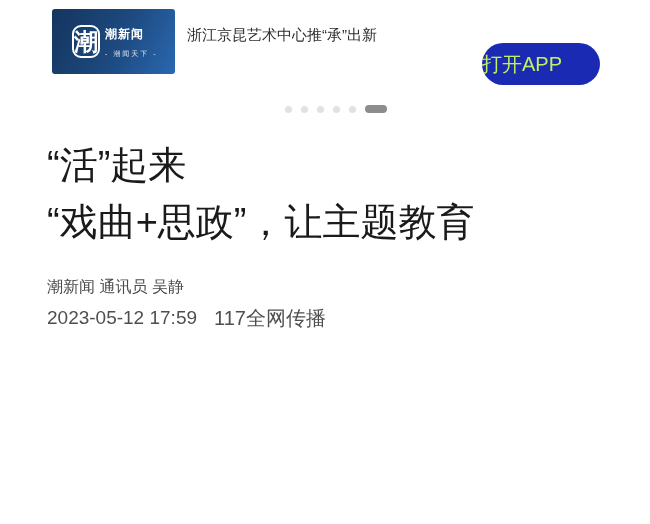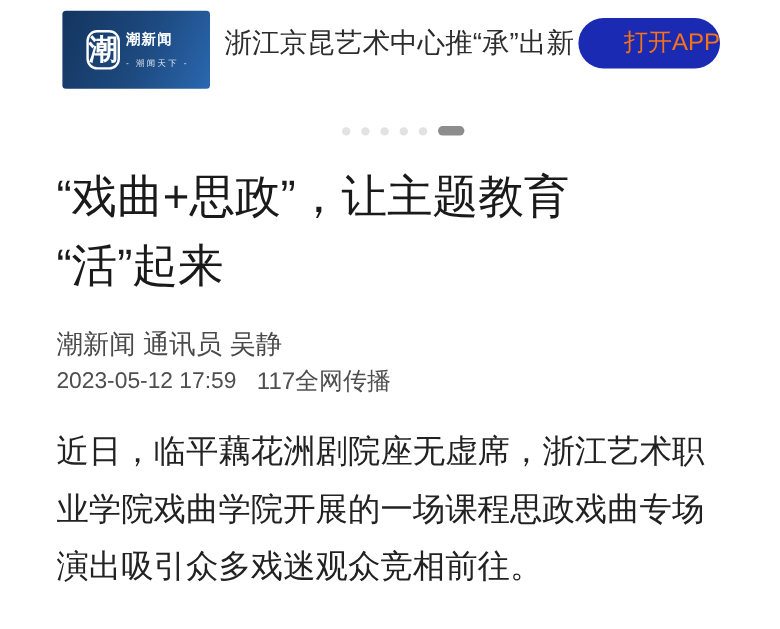--- a/index.html
+++ b/index.html
@@ -43,40 +43,40 @@
     justify-content: center;
     line-height: 1;
   }
   .logo-text { margin-left: 5px; color: #ffffff; }
   .logo-brand { font-size: 12px; font-weight: 700; letter-spacing: 1px; line-height: 16px; }
   .logo-slogan { font-size: 7px; letter-spacing: 2px; opacity: 0.85; margin-top: 3px; white-space: nowrap; }
 
   .headline {
     margin-left: 12px;
     margin-top: 10px;
-    font-size: 23px;
+    font-size: 15px;
     line-height: 32px;
     color: #2d2d2d;
     white-space: nowrap;
     cursor: pointer;
   }
 
   .open-app {
     margin-left: auto;
-    margin-top: 6px;
+    margin-top: 34px;
     width: 118px;
     height: 42px;
     border: none;
     border-radius: 21px;
     background: #1b2ab2;
-    color: #f97316;
+    color: #bef264;
     font-family: "Liberation Sans", sans-serif;
     font-size: 20px;
     line-height: 42px;
-    text-align: right;
+    text-align: left;
     cursor: pointer;
     flex: 0 0 auto;
   }
 
   
   .dots {
     display: flex;
     align-items: center;
     justify-content: center;
     margin-top: 17px;
@@ -103,21 +103,21 @@
   .title {
     margin-top: 24px;
     font-size: 38px;
     font-weight: 400;
     line-height: 57px;
     color: #1a1a1a;
   }
   .title span { display: block; }
   .byline {
     margin-top: 23px;
-    font-size: 22px;
+    font-size: 16px;
     line-height: 26px;
     color: #4a4a4a;
   }
   .meta {
     margin-top: 5px;
     font-size: 19px;
     line-height: 26px;
     color: #4f4f4f;
     display: flex;
     align-items: flex-end;
@@ -154,25 +154,24 @@
   <span class="dot"></span>
   <span class="dot"></span>
   <span class="dot"></span>
   <span class="dot"></span>
   <span class="dot"></span>
   <span class="dot-active"></span>
 </div>
 
 <main class="article">
   <h1 class="title">
+    <span>“活”起来</span>
     <span>“戏曲+思政”，让主题教育</span>
-    <span>“活”起来</span>
   </h1>
 
   <div class="byline">潮新闻 通讯员 吴静</div>
 
   <div class="meta">
     <span>2023-05-12 17:59</span>
     <span class="spread">117全网传播</span>
   </div>
 
-  <p class="paragraph">近日，临平藕花洲剧院座无虚席，浙江艺术职业学院戏曲学院开展的一场课程思政戏曲专场演出吸引众多戏迷观众竞相前往。</p>
 </main>
 
 </body></html>

